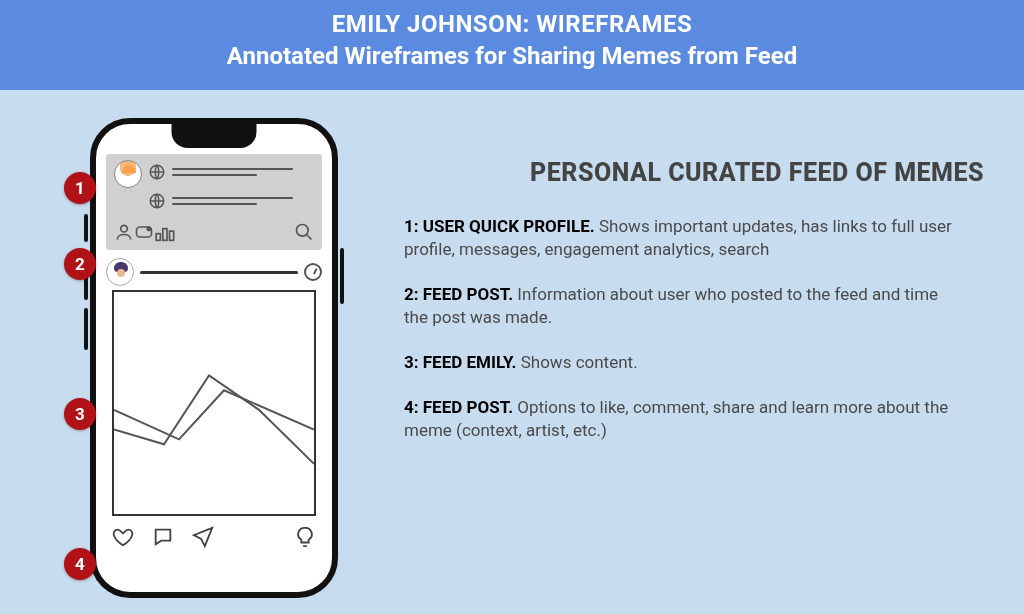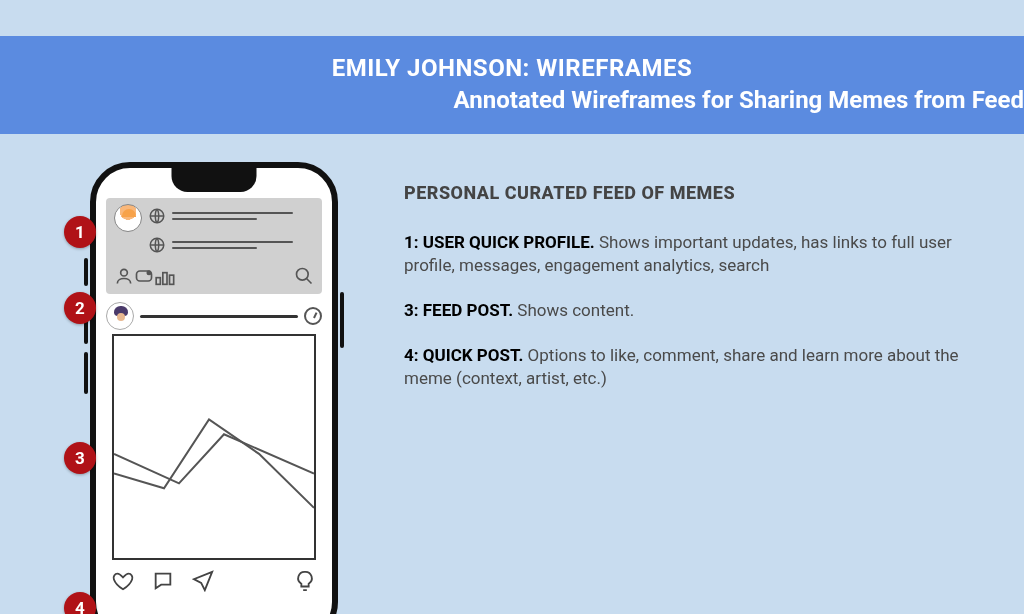--- a/index.html
+++ b/index.html
@@ -7,26 +7,25 @@
     font-family: -apple-system, BlinkMacSystemFont, "Segoe UI", Roboto, Arial, sans-serif;
     background: #c8dcef;
     width: 1024px;
     height: 614px;
     overflow: hidden;
   }
   .header {
     background: #5b8be0;
     color: #fff;
     text-align: center;
-    padding: 18px 0 20px;
+    padding: 10px 0 20px;
     font-weight: 700;
-    margin-top: 36px;
   }
   .header-title { font-size: 24px; letter-spacing: 0.5px; }
-  .header-sub { font-size: 24px; font-weight: 700; margin-top: 4px; text-align: right; }
+  .header-sub { font-size: 24px; font-weight: 700; margin-top: 4px; }
   .content {
     display: flex;
     padding: 28px 40px 0 60px;
   }
   .phone-col {
     position: relative;
     width: 300px;
     flex: 0 0 300px;
   }
   .phone {
@@ -159,25 +158,26 @@
   .b1 { left: 4px; top: 54px; }
   .b2 { left: 4px; top: 130px; }
   .b3 { left: 4px; top: 280px; }
   .b4 { left: 4px; top: 430px; }
   .text-col {
     flex: 1;
     padding-left: 44px;
     color: #4a4a4a;
   }
   .section-title {
-    font-size: 18px;
+    font-size: 25px;
     font-weight: 800;
     color: #444;
     letter-spacing: 0.5px;
-    margin: 20px 0 28px;
+    margin: 40px 0 28px;
+    text-align: right;
   }
   .note {
     font-size: 17px;
     line-height: 1.35;
     margin-bottom: 22px;
     max-width: 560px;
   }
   .note b { color: #000000; }
 </style>
 </head>
@@ -307,20 +307,23 @@
       </div>
   </div>
 
   <div class="text-col">
     <div class="section-title">PERSONAL CURATED FEED OF MEMES</div>
 
     <p class="note">
       <b>1: USER QUICK PROFILE.</b><span> Shows important updates, has links to full user profile, messages, engagement analytics, search</span>
     </p>
     <p class="note">
-      <b>3: FEED POST.</b><span> Shows content.</span>
+      <b>2: FEED POST.</b><span> Information about user who posted to the feed and time the post was made.</span>
     </p>
     <p class="note">
-      <b>4: QUICK POST.</b><span> Options to like, comment, share and learn more about the meme (context, artist, etc.)</span>
+      <b>3: FEED EMILY.</b><span> Shows content.</span>
+    </p>
+    <p class="note">
+      <b>4: FEED POST.</b><span> Options to like, comment, share and learn more about the meme (context, artist, etc.)</span>
     </p>
   </div>
 
 </div>
 
 </body></html>

